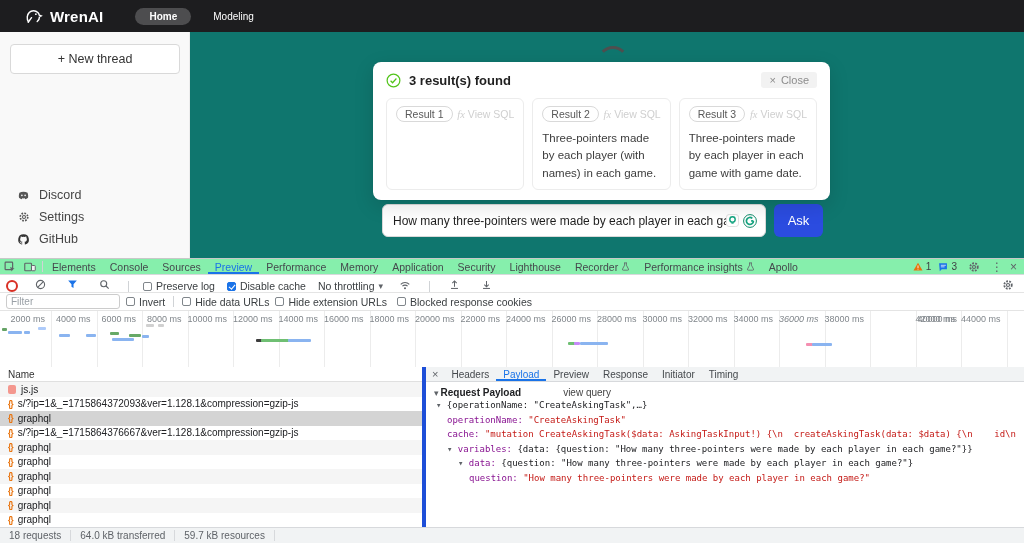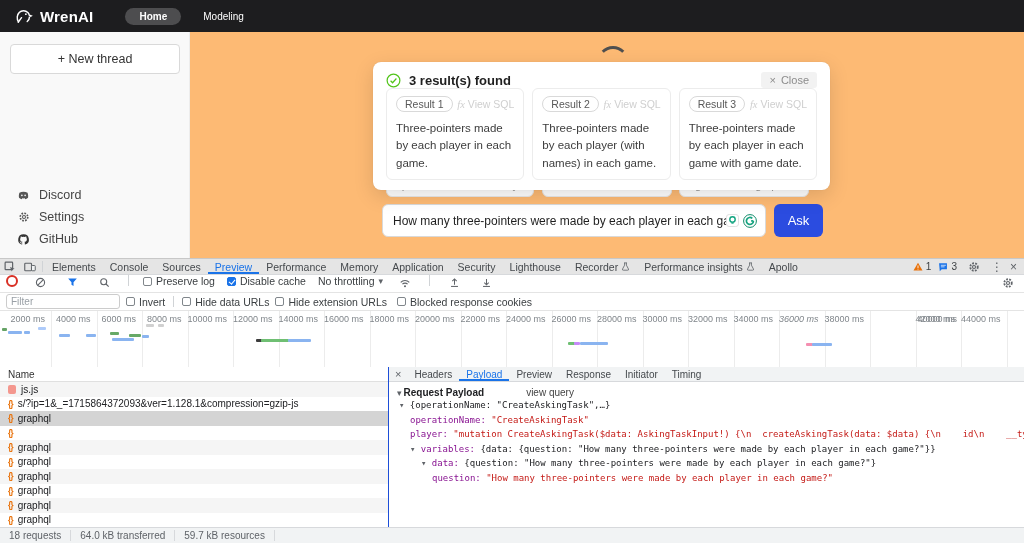--- a/index.html
+++ b/index.html
@@ -1,27 +1,27 @@
 <!DOCTYPE html>
 <html><head>
 <meta charset="utf-8">
 <style>
   html,body{margin:0;padding:0}
   body{width:1024px;height:543px;position:relative;overflow:hidden;background:#fff;
        font-family:"Liberation Sans","DejaVu Sans",sans-serif;-webkit-font-smoothing:antialiased;color:#262626}
 
   
-  #app-header{position:absolute;left:0;top:0;width:1024px;height:32px;background:#1d1d1f;display:flex;align-items:center;padding-left:14px;box-sizing:border-box}
+  #app-header{position:absolute;left:0;top:0;width:1024px;height:32px;background:#1d1d1f;display:flex;align-items:center;padding-left:24px;box-sizing:border-box}
   #brand{color:#fff;font-weight:bold;font-size:15px;margin-left:7px;letter-spacing:.2px}
   #nav{display:flex;align-items:center;margin-left:32px;gap:22px}
   .nav-item{color:#fff;font-size:10px;cursor:pointer}
   .nav-item.active{background:#4d4d4f;border-radius:11px;padding:3px 14px;font-weight:bold}
 
   
-  #main{position:absolute;left:0;top:32px;width:1024px;height:226px;background:#fdba74}
+  #main{position:absolute;left:0;top:32px;width:1024px;height:226px;background:#0f766e}
   #sidebar{position:absolute;left:0;top:0;width:190px;height:226px;background:#f9f9f9;border-right:1px solid #ededed;box-sizing:border-box}
   #new-thread{position:absolute;left:10px;top:12px;width:168px;height:28px;background:#fff;border:1px solid #d9d9d9;border-radius:4px;
               display:flex;align-items:center;justify-content:center;font-size:12.5px;color:#333;cursor:pointer}
   #sidebar-bottom{position:absolute;left:0;bottom:8px;width:100%}
   .side-item{display:flex;align-items:center;gap:9px;height:22px;padding-left:17px;font-size:12.5px;color:#454545;cursor:pointer}
   .side-item .ic{width:13px;height:13px;display:inline-flex;align-items:center;justify-content:center}
 
   #spinner{position:absolute;left:597px;top:14px;width:26px;height:26px;border-radius:50%;z-index:1;
            border:3px solid #4f4f4f;border-left-color:transparent;border-right-color:transparent;border-bottom-color:transparent}
 
@@ -29,68 +29,68 @@
         display:flex;align-items:flex-end;justify-content:center;padding-bottom:5px;box-sizing:border-box;font-size:11.5px;color:#9a9a9a;cursor:pointer}
   #sugg-0{left:386px;width:148px}
   #sugg-1{left:542px;width:130px}
   #sugg-2{left:679px;width:130px}
 
   #results-modal{position:absolute;left:373px;top:30px;width:457px;background:#fff;border-radius:8px;z-index:3;
                  box-shadow:0 6px 20px rgba(0,0,0,.13),0 0 1px rgba(0,0,0,.15);padding:10px 13px;box-sizing:border-box}
   #modal-head{display:flex;align-items:center;gap:8px}
   #modal-title{font-size:13px;font-weight:bold;color:#1f1f1f}
   #modal-close{margin-left:auto;background:#f2f2f2;border-radius:3px;padding:2px 8px;font-size:11px;color:#8c8c8c;display:flex;gap:5px;align-items:center;cursor:pointer}
-  #result-cards{display:flex;gap:8px;}
+  #result-cards{display:flex;gap:8px;margin-top:10px}
   .rcard{flex:1;border:1px solid #ececec;border-radius:6px;padding:7px 9px;cursor:pointer}
   .rcard-head{display:flex;align-items:center}
   .rbadge{border:1px solid #d9d9d9;border-radius:10px;padding:1px 8px;font-size:10.5px;color:#595959;white-space:nowrap}
   .raction{margin-left:auto;font-size:10.5px;color:#cfcfcf;white-space:nowrap;cursor:pointer}
   .raction .fx{font-style:italic;font-family:"Liberation Serif","DejaVu Serif",serif;margin-right:3px}
   .rbody{margin-top:8px;font-size:11.5px;color:#3d3d3d;line-height:1.5}
 
   #ask-input{position:absolute;left:382px;top:172px;width:384px;height:33px;border:1px solid #d9d9d9;border-radius:6px;background:#fff;box-sizing:border-box;
              display:flex;align-items:center;padding:0 8px 0 10px;font-size:12px;color:#1f1f1f}
   #ask-text{white-space:nowrap;overflow:hidden;flex:1}
   #ask-icons{display:flex;gap:4px;align-items:center}
   #ask-btn{position:absolute;left:774px;top:172px;width:49px;height:33px;background:#2b4ce0;border-radius:6px;color:#fff;font-size:13px;
            display:flex;align-items:center;justify-content:center;cursor:pointer}
 
   
   #devtools{position:absolute;left:0;top:258px;width:1024px;height:285px;background:#fff;border-top:1px solid #c8c8c8;box-sizing:border-box;color:#3c4043;font-size:10.5px}
-  #dt-tabbar{position:absolute;left:0;top:0;width:1024px;height:16px;background:#e5e5e5;border-bottom:1px solid #d7d9dc;display:flex;align-items:center;box-sizing:border-box}
+  #dt-tabbar{position:absolute;left:0;top:0;width:1024px;height:16px;background:#86efac;border-bottom:1px solid #d7d9dc;display:flex;align-items:center;box-sizing:border-box}
   .dt-icbtn{width:20px;height:15px;display:flex;align-items:center;justify-content:center;cursor:pointer}
   .dt-sep{width:1px;height:11px;background:#d0d3d6;margin:0 2px}
   .dt-tab{padding:0 7px;height:15px;display:flex;align-items:center;gap:3px;color:#45494d;cursor:pointer;white-space:nowrap}
   .dt-tab.active{color:#1a73e8;box-shadow:inset 0 -2px 0 #1a73e8}
   #dt-tab-right{margin-left:auto;display:flex;align-items:center;gap:7px;padding-right:7px}
   .badge{display:flex;align-items:center;gap:3px;font-size:10px;cursor:pointer}
   .badge .n{color:#3c4043}
   .glyph{color:#5f6368;cursor:pointer;font-size:12px;line-height:1}
 
-  #dt-toolbar{position:absolute;left:0;top:16px;width:1024px;height:18px;border-bottom:1px solid #e4e4e4;display:flex;align-items:flex-start;gap:12px;padding:0 6px;box-sizing:border-box}
+  #dt-toolbar{position:absolute;left:0;top:16px;width:1024px;height:18px;border-bottom:1px solid #e4e4e4;display:flex;align-items:flex-end;gap:12px;padding:0 6px;box-sizing:border-box}
   #rec-dot{width:8px;height:8px;border:2.5px solid #d93025;border-radius:50%;cursor:pointer}
   .tb-label{display:flex;align-items:center;gap:4px;cursor:pointer;white-space:nowrap}
   .cb{width:9px;height:9px;border:1px solid #80868b;border-radius:2px;display:inline-block;box-sizing:border-box;flex:none;position:relative;background:#fff}
   .cb.on{background:#1a73e8;border-color:#1a73e8}
   .cb.on::after{content:"";position:absolute;left:2.2px;top:0.2px;width:2.6px;height:5.2px;border:solid #fff;border-width:0 1.4px 1.4px 0;transform:rotate(40deg)}
   #dt-toolbar .gear-right{margin-left:auto}
 
   #dt-filterbar{position:absolute;left:0;top:34px;width:1024px;height:18px;border-bottom:1px solid #e4e4e4;display:flex;align-items:center;gap:6px;padding:0 6px;box-sizing:border-box;white-space:nowrap}
   #filter-input{width:104px;height:13px;border:1px solid #ccc;border-radius:3px;font-size:10px;padding:0 4px;color:#333;font-family:inherit;outline:none}
   #filter-input::placeholder{color:#9aa0a6}
   .pill{border:1px solid #d7d9dc;border-radius:8px;padding:0 6px;height:13px;line-height:13px;color:#3c4043;cursor:pointer;font-size:10px}
   .pill.active{background:#d3e3fd;color:#0b57d0;border-color:#d3e3fd;font-weight:bold}
 
   #dt-timeline{position:absolute;left:0;top:52px;width:1024px;height:56px;border-bottom:1px solid #dcdcdc;background:#fff;overflow:hidden}
   .grid{position:absolute;top:0;bottom:0;width:1px;background:#ececec}
   .tlabel{position:absolute;top:3px;width:70px;text-align:right;font-size:9px;color:#80868b}
   .wbar{position:absolute;height:3px;border-radius:1px}
 
   #dt-body{position:absolute;left:0;top:108px;width:1024px;height:161px;display:flex}
-  #req-pane{width:389px;border-right:1px solid #1d4ed8;box-sizing:border-box;overflow:hidden}
+  #req-pane{width:426px;border-right:4px solid #1d4ed8;box-sizing:border-box;overflow:hidden}
   #req-header{height:14px;border-bottom:1px solid #e0e0e0;display:flex;align-items:center;padding-left:8px;font-size:10px;color:#333;background:#fff}
   .req-row{height:14.5px;display:flex;align-items:center;gap:5px;padding-left:8px;font-size:10px;color:#202124;cursor:pointer;white-space:nowrap;overflow:hidden}
   .req-row:nth-child(odd){background:#f5f5f5}
   .req-row.selected{background:#d4d4d4}
   .ic-fetch{color:#e8710a;font-weight:bold;font-size:8.5px;letter-spacing:-1px;flex:none}
   .ic-script{width:8px;height:9px;border-radius:2px;background:#f4978e;flex:none}
 
   #detail-pane{flex:1;overflow:hidden;position:relative}
   #detail-tabs{height:14px;background:#f1f3f4;border-bottom:1px solid #d7d9dc;display:flex;align-items:center;gap:0}
   .dtab{padding:0 7px;height:14px;display:flex;align-items:center;color:#45494d;cursor:pointer;font-size:10px}
@@ -186,21 +186,20 @@
         <span>×</span>
         <span>Close</span>
       </span>
     </div>
     <div id="result-cards">
         <div class="rcard">
           <div class="rcard-head">
             <span class="rbadge">Result 1</span>
             <span class="raction"><span class="fx">fx</span><span>View SQL</span></span>
           </div>
-          <div class="rbody">Three-pointers made by each player in each game.</div>
         </div>
         <div class="rcard">
           <div class="rcard-head">
             <span class="rbadge">Result 2</span>
             <span class="raction"><span class="fx">fx</span><span>View SQL</span></span>
           </div>
           <div class="rbody">Three-pointers made by each player (with names) in each game.</div>
         </div>
         <div class="rcard">
           <div class="rcard-head">
@@ -487,20 +486,21 @@
           <div class="req-row">
             <span class="ic-fetch">{}</span>
             <span>s/?ip=1&amp;_=1715864372093&amp;ver=1.128.1&amp;compression=gzip-js</span>
           </div>
           <div class="req-row selected">
             <span class="ic-fetch">{}</span>
             <span>graphql</span>
           </div>
           <div class="req-row">
             <span class="ic-fetch">{}</span>
+            <span>s/?ip=1&amp;_=1715864376667&amp;ver=1.128.1&amp;compression=gzip-js</span>
           </div>
           <div class="req-row">
             <span class="ic-fetch">{}</span>
             <span>graphql</span>
           </div>
           <div class="req-row">
             <span class="ic-fetch">{}</span>
             <span>graphql</span>
           </div>
           <div class="req-row">
@@ -533,21 +533,21 @@
         </div>
       <div id="payload">
         <div id="rp-head">
           <span class="seg-arrow" style="font-size:9px;margin-right:2px">▾</span>
           <span id="rp-title">Request Payload</span>
           <span id="rp-viewsource">view query</span>
         </div>
         <div id="pl-lines">
             <div class="pl-line" style="padding-left: 10px;"><span class="seg-arrow">▾ </span><span class="seg-plain">{operationName: "CreateAskingTask",…}</span></div>
             <div class="pl-line" style="padding-left: 21px;"><span class="seg-key">operationName: </span><span class="seg-str">"CreateAskingTask"</span></div>
-            <div class="pl-line" style="padding-left: 21px;"><span class="seg-key">player: </span><span class="seg-str">"mutation CreateAskingTask($data: AskingTaskInput!) {\n  createAskingTask(data: $data) {\n    id\n    __typename\n  }\n}"</span></div>
+            <div class="pl-line" style="padding-left: 21px;"><span class="seg-key">cache: </span><span class="seg-str">"mutation CreateAskingTask($data: AskingTaskInput!) {\n  createAskingTask(data: $data) {\n    id\n    __typename\n  }\n}"</span></div>
             <div class="pl-line" style="padding-left: 21px;"><span class="seg-arrow">▾ </span><span class="seg-key">variables: </span><span class="seg-plain">{data: {question: "How many three-pointers were made by each player in each game?"}}</span></div>
             <div class="pl-line" style="padding-left: 32px;"><span class="seg-arrow">▾ </span><span class="seg-key">data: </span><span class="seg-plain">{question: "How many three-pointers were made by each player in each game?"}</span></div>
             <div class="pl-line" style="padding-left: 43px;"><span class="seg-key">question: </span><span class="seg-str">"How many three-pointers were made by each player in each game?"</span></div>
           </div>
       </div>
     </div>
   </div>
 
   <div id="dt-status">
       <span class="sum-item">18 requests</span>

